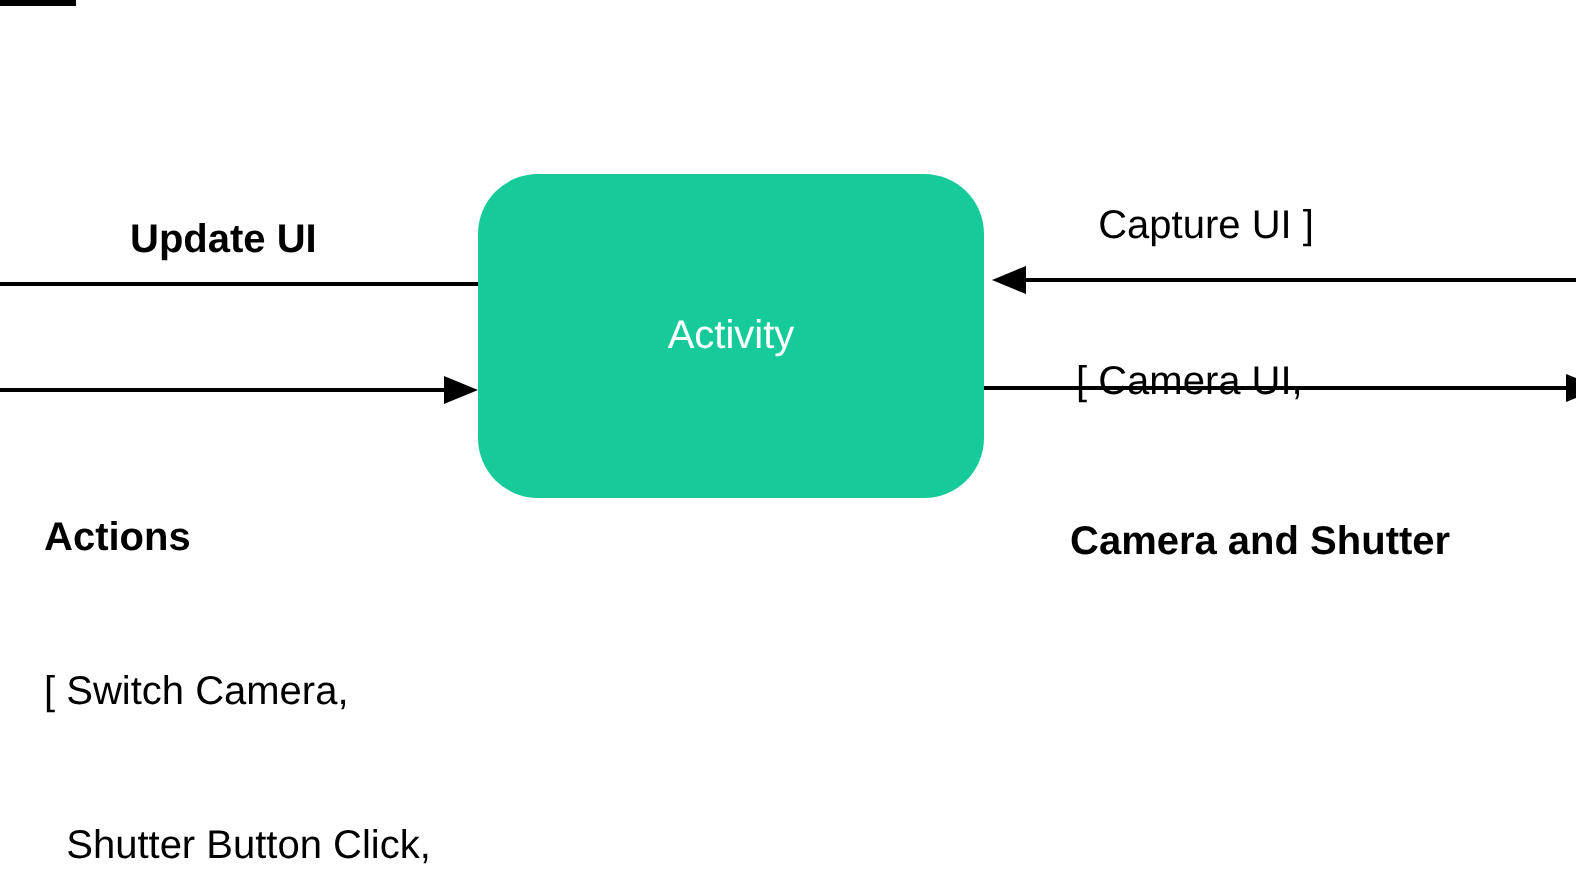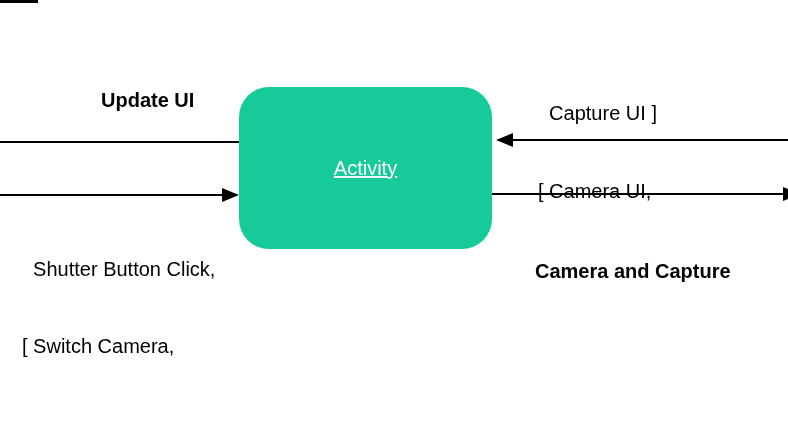--- a/index.html
+++ b/index.html
@@ -37,21 +37,20 @@
   }
   .activity{
     position:absolute;left:239px;top:87px;width:253px;height:162px;
     background:var(--node-fill);
     border-radius:30px;
     display:flex;align-items:center;justify-content:center;
   }
   .activity span{
     color:var(--node-text);
     font-size:20px;
-    text-decoration:underline;
   }
   .tblock{
     position:absolute;
     font-size:20px;
     white-space:pre;
   }
   .bold{font-weight:bold;}
   .lh-left{line-height:25.6px;}
   .lh-state{line-height:26px;}
   .lh-ops{line-height:26.5px;}
@@ -71,37 +70,38 @@
   <div class="ah-left" style="left:496px;top:133px;"></div>
   <div class="hline" style="left:511px;top:139px;width:277px;"></div>
 
   <div class="hline" style="left:491px;top:193px;width:297px;"></div>
   <div class="ah-right" style="left:783px;top:187px;"></div>
 
   <div class="activity">
     <span>Activity</span>
   </div>
 
-  <div class="tblock bold" style="left:65px;top:88px;line-height:25.6px;margin-left:36px;">Update UI</div>
+  <div class="tblock bold" style="left:65px;top:108px;line-height:25.6px;">Update UI</div>
 
   <div class="tblock lh-left" style="left:22px;top:206px;">
+    <div class="bold">Actions</div>
+    <div>[ Switch Camera,</div>
     <div>  Shutter Button Click,</div>
-    <div>[ Switch Camera,</div>
     
     
     
   </div>
 
   <div class="tblock lh-state" style="left:538px;top:48px;">
     <div>  Capture UI ]</div>
     <div>[ Camera UI,</div>
   </div>
 
   <div class="tblock lh-ops" style="left:535px;top:205px;">
-    <div class="bold">Camera and Capture</div>
+    <div class="bold">Camera and Shutter</div>
     
     
     
     
     
   </div>
 
 </div>
 
 </body></html>

